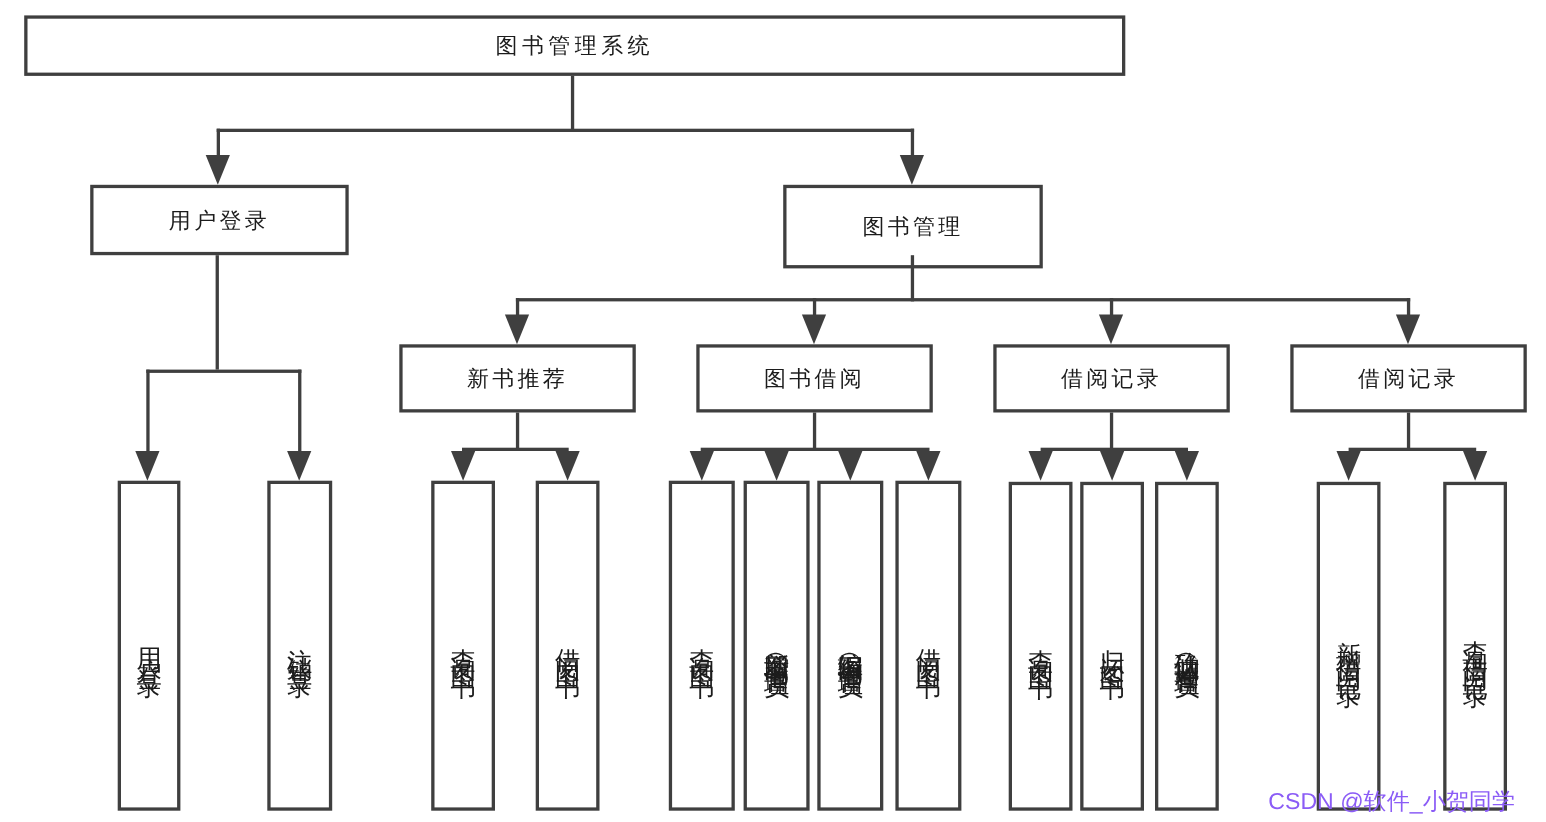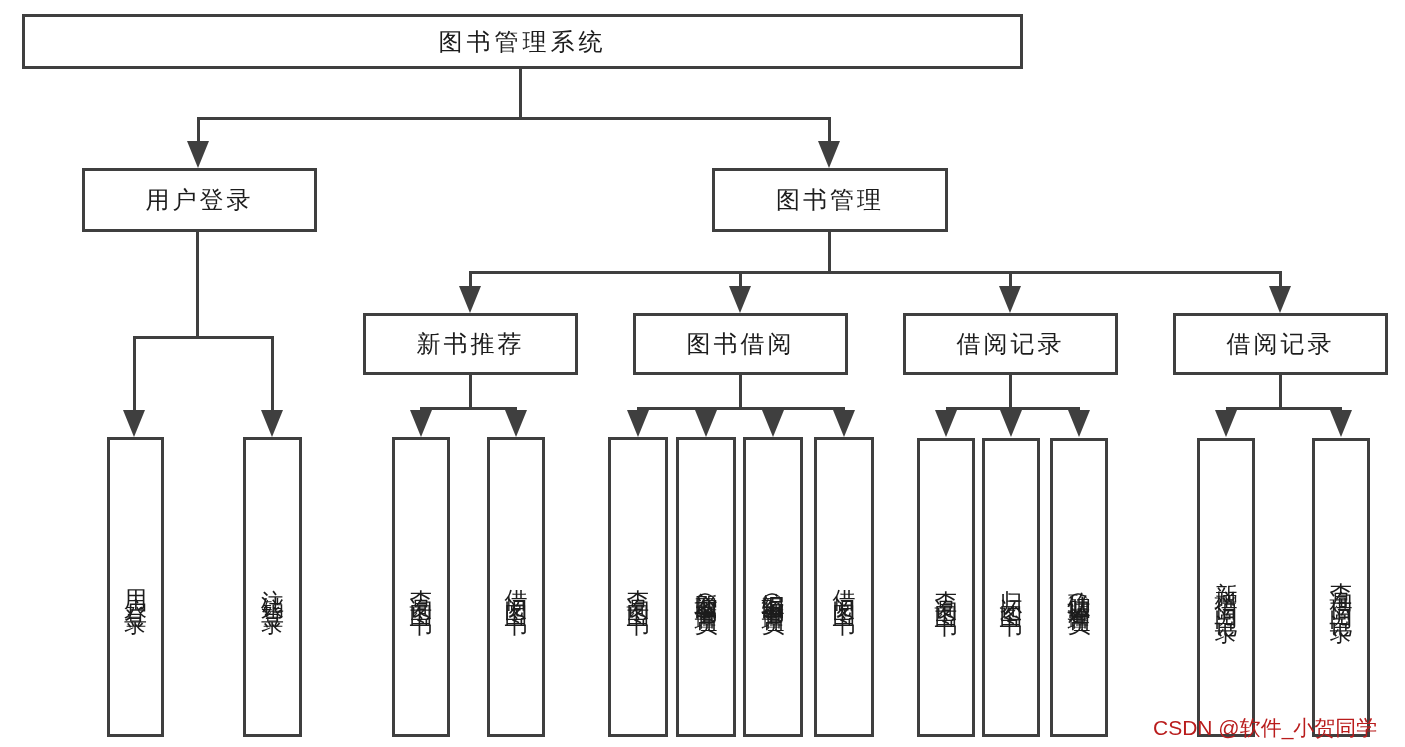--- a/index.html
+++ b/index.html
@@ -5,54 +5,54 @@
   html,body{margin:0;padding:0;background:#ffffff;}
   #stage{
     position:relative;width:1405px;height:747px;background:#ffffff;overflow:hidden;
     font-family:"Liberation Sans","DejaVu Sans",sans-serif;
   }
   .box{
     position:absolute;box-sizing:border-box;background:#ffffff;
     border:3px solid #3f3f3f;color:#1c1c1c;
     display:flex;align-items:center;justify-content:center;
   }
-  .hlabel{font-size:24px;letter-spacing:3px;white-space:nowrap;text-align:center;}
+  .hlabel{font-size:20px;letter-spacing:3px;white-space:nowrap;text-align:center;}
   .root-label{letter-spacing:4px;}
   .leaf{
     writing-mode:vertical-rl;text-orientation:mixed;
     font-size:23px;letter-spacing:8px;line-height:1;
   }
   .vl{position:absolute;width:3px;background:#3f3f3f;}
   .hzl{position:absolute;height:3px;background:#3f3f3f;}
   .arr{
     position:absolute;width:0;height:0;
     border-left:11px solid transparent;border-right:11px solid transparent;
     border-top:27px solid #3f3f3f;
   }
   .watermark{
-    position:absolute;left:1153px;top:714px;font-size:21px;color:#b91c1c;
+    position:absolute;left:1153px;top:714px;font-size:21px;color:#8b5cf6;
     white-space:nowrap;z-index:5;
   }
 </style>
 </head>
 <body>
 
 <div id="stage">
 
   <div class="box hlabel root-label" style="left:22px;top:14px;width:1001px;height:55px;">图书管理系统</div>
 
   <div class="vl" style="left:519px;top:69px;height:49px;"></div>
   <div class="hzl" style="left:197px;top:117px;width:634px;"></div>
   <div class="vl" style="left:197px;top:117px;height:28px;"></div>
   <div class="arr" style="left:187px;top:141px;"></div>
   <div class="vl" style="left:828px;top:117px;height:28px;"></div>
   <div class="arr" style="left:818px;top:141px;"></div>
 
   <div class="box hlabel" style="left:82px;top:168px;width:235px;height:64px;">用户登录</div>
-  <div class="box hlabel" style="left:712px;top:168px;width:236px;height:64px;">图书管理</div>
+  <div class="box hlabel" style="left:712px;top:168px;width:236px;height:76px;">图书管理</div>
 
   <div class="vl" style="left:196px;top:232px;height:104px;"></div>
   <div class="hzl" style="left:133px;top:336px;width:141px;"></div>
   <div class="vl" style="left:133px;top:336px;height:76px;"></div>
   <div class="arr" style="left:123px;top:410px;"></div>
   <div class="vl" style="left:271px;top:336px;height:76px;"></div>
   <div class="arr" style="left:261px;top:410px;"></div>
 
   <div class="vl" style="left:828px;top:232px;height:42px;"></div>
   <div class="hzl" style="left:469px;top:271px;width:813px;"></div>

